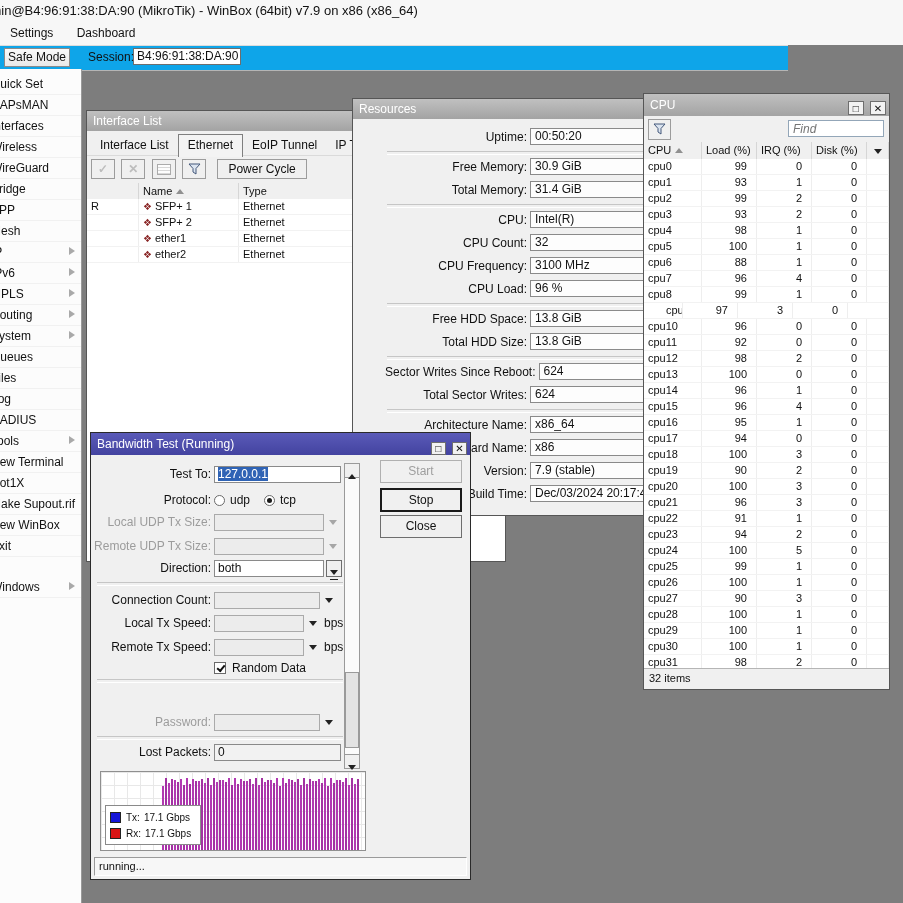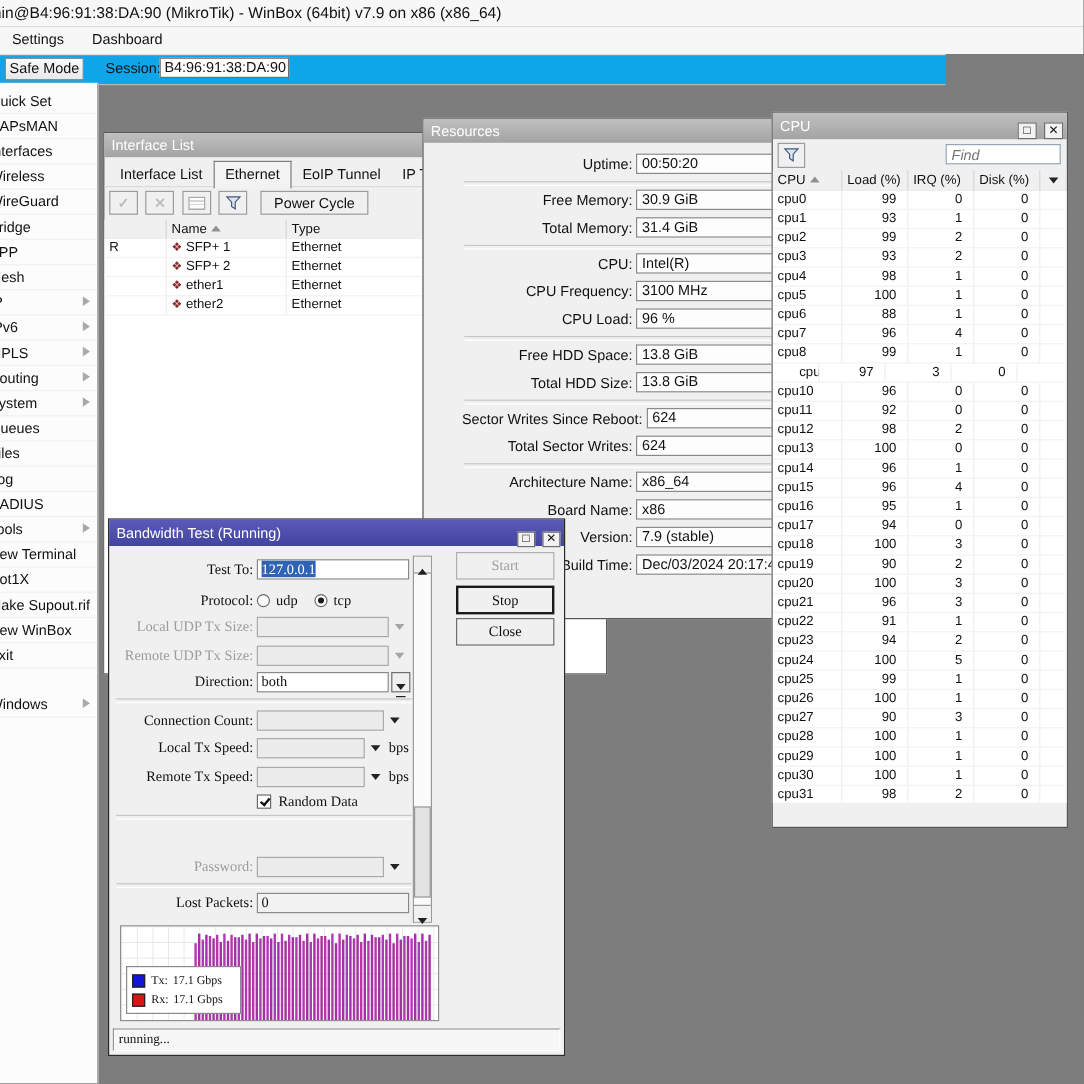--- a/index.html
+++ b/index.html
@@ -71,21 +71,21 @@
   .cpu-body{background:#fff;position:absolute;left:0;right:0;top:65px;bottom:20px;overflow:hidden;}
   .cpu-status{position:absolute;left:0;right:0;bottom:0;height:20px;line-height:19px;font-size:11px;
     border-top:1px solid #b5b5b5;background:#f0f0f0;padding-left:5px;}
   .num{text-align:right;padding-right:9px;}
   .tri-down{display:inline-block;width:0;height:0;border-left:4px solid transparent;
     border-right:4px solid transparent;border-top:5px solid #222;}
   .tri-up{display:inline-block;width:0;height:0;border-left:4px solid transparent;
     border-right:4px solid transparent;border-bottom:5px solid #222;}
   .tri-down.dis{border-top-color:#a6a6a6;}
   
-  .bt-content{position:absolute;left:0;right:0;top:22px;bottom:0;font-family:Liberation Serif, serif;}
+  .bt-content{position:absolute;left:0;right:0;top:22px;bottom:0;}
   .bt-row{position:absolute;left:2px;height:18px;display:flex;align-items:center;}
   .bt-label{display:inline-block;width:118px;text-align:right;margin-right:3px;white-space:nowrap;}
   .bt-label.dis{color:#9c9c9c;}
   .field{display:inline-block;height:17px;line-height:15px;border:1px solid #8a8a8a;background:#fff;
     padding:0 3px;box-sizing:border-box;white-space:nowrap;overflow:hidden;}
   .field.dis{background:#ececec;border-color:#aaaaaa;}
   .field.ro{background:#f2f2f2;}
   .sel{background:#2f63b5;color:#fff;}
   .ddicon{margin-left:5px;margin-top:1px;}
   .combo-btn{display:inline-block;width:16px;height:17px;border:1px solid #6e6e6e;background:#f0f0f0;
@@ -231,20 +231,24 @@
       <div class="res-row">
         <span class="res-label">Total Memory:</span>
         <span class="res-value">31.4 GiB</span>
       </div>
       <div class="res-sep"></div>
       <div class="res-row">
         <span class="res-label">CPU:</span>
         <span class="res-value">Intel(R)</span>
       </div>
       <div class="res-row">
+        <span class="res-label">CPU Count:</span>
+        <span class="res-value">32</span>
+      </div>
+      <div class="res-row">
         <span class="res-label">CPU Frequency:</span>
         <span class="res-value">3100 MHz</span>
       </div>
       <div class="res-row">
         <span class="res-label">CPU Load:</span>
         <span class="res-value">96 %</span>
       </div>
       <div class="res-sep"></div>
       <div class="res-row">
         <span class="res-label">Free HDD Space:</span>
@@ -523,20 +527,21 @@
         <div class="c" style="flex: 1 1 0%;"></div>
       </div>
       <div class="grid-row">
         <div class="c" style="width: 58px;">cpu31</div>
         <div class="c num" style="width: 55px;">98</div>
         <div class="c num" style="width: 55px;">2</div>
         <div class="c num" style="width: 55px;">0</div>
         <div class="c" style="flex: 1 1 0%;"></div>
       </div>
     </div>
+  <div class="cpu-status">32 items</div>
 </div>
 
 <div class="win active" style="left:90px;top:432px;width:381px;height:448px;z-index:4;border-color:#2a2a2a;">
   <div class="wtitle">
     <span>Bandwidth Test (Running)</span>
     <span class="wbtns" style="top:4px;">
       <span class="wbtn" style="width:15px;height:13px;line-height:12px;">□</span>
       <span class="wbtn" style="width:15px;height:13px;line-height:12px;">✕</span>
     </span>
   </div>

